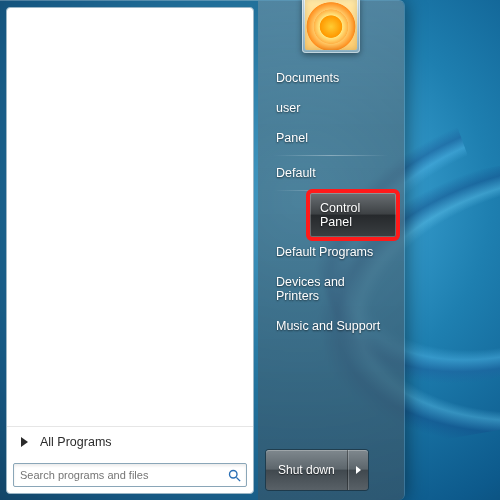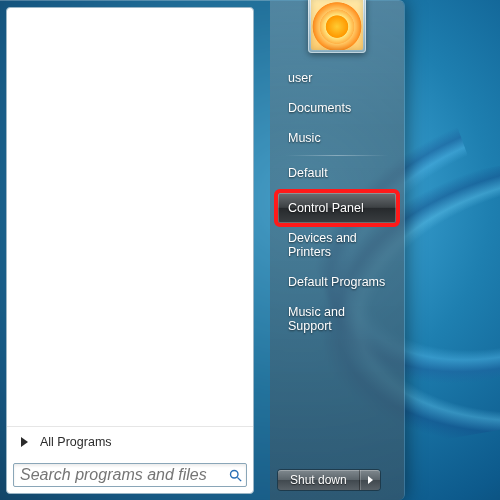--- a/index.html
+++ b/index.html
@@ -30,21 +30,21 @@
       display: flex;
       border-radius: 0 6px 6px 0;
       box-shadow: 0 0 20px rgba(0,0,0,0.5);
       overflow: visible;
       background: rgba(50,80,100,0.25);
       border-top: 1px solid rgba(255,255,255,0.25);
       border-right: 1px solid rgba(255,255,255,0.15);
       backdrop-filter: blur(2px);
     }
     .left-pane {
-      width: 248px; margin: 6px 16px 6px 6px;
+      width: 248px; margin: 6px 4px 6px 6px;
       background: #ffffff;
       border-radius: 4px;
       border: 1px solid #9bb6c6;
       display: flex; flex-direction: column;
       justify-content: flex-end;
     }
     .left-programs-area {
       flex: 1;
     }
     .left-divider {
@@ -68,21 +68,21 @@
       display: flex; align-items: center;
       height: 24px;
       border: 1px solid #8aa6b8;
       border-radius: 2px;
       background: #ffffff;
       box-shadow: inset 0 2px 3px rgba(0,0,0,0.08);
       padding: 0 3px 0 6px;
     }
     .search-box input {
       flex: 1; border: none; outline: none;
-      font-size: 16px; font-style: italic; color: #c2410c;
+      font-size: 11px; color: #c2410c;
       background: transparent;
     }
     .search-box .icon {
       width: 18px; height: 18px; display: flex; align-items: center; justify-content: center;
     }
     .search-box svg { width: 15px; height: 15px; }
 
     .right-pane {
       flex: 1; position: relative;
       padding: 62px 8px 6px 8px;
@@ -119,33 +119,34 @@
       cursor: pointer; position: relative;
       border-radius: 2px;
     }
     .right-sep {
       height: 1px; margin: 2px 8px;
       background: linear-gradient(to right, rgba(255,255,255,0.0), rgba(255,255,255,0.35), rgba(255,255,255,0.0));
     }
     .right-item.hover {
       background: linear-gradient(to bottom, #6a6f73 0%, #3d4144 48%, #26292c 50%, #3a3e41 100%);
       box-shadow: inset 0 0 0 1px rgba(255,255,255,0.25), 0 0 2px rgba(0,0,0,0.4);
+      margin-left: 44px;
     }
     .highlight-ring {
       position: absolute; inset: -4px;
       border: 4px solid #ff1a1a; border-radius: 6px;
       pointer-events: none;
     }
 
     .shutdown-row {
       margin-top: auto; display: flex; align-items: center; gap: 0;
       padding-bottom: 4px;
     }
     .shutdown-btn {
-      height: 20px;
+      height: 40px;
       display: flex; align-items: center;
       border-radius: 3px; overflow: hidden;
       box-shadow: 0 0 0 1px rgba(0,0,0,0.35), inset 0 1px 0 rgba(255,255,255,0.25);
       background: linear-gradient(to bottom, #7f888e 0%, #5d666c 48%, #40484e 50%, #596167 100%);
       color: #ffffff; font-size: 12px;
       text-shadow: 0 1px 1px rgba(0,0,0,0.6);
     }
     .shutdown-main {
       padding: 0 12px; height: 100%; display: flex; align-items: center; cursor: pointer;
       border-right: 1px solid rgba(0,0,0,0.35);
@@ -188,42 +189,42 @@
       </div>
     </div>
   </div>
 
   <div class="right-pane">
     <div class="avatar-wrap">
       <div class="avatar"></div>
     </div>
 
     <div class="right-item">
+      <span>Documents</span>
+    </div>
+    <div class="right-item">
       <span>user</span>
     </div>
     <div class="right-item">
-      <span>Documents</span>
-    </div>
-    <div class="right-item">
-      <span>Music</span>
+      <span>Panel</span>
     </div>
     <div class="right-sep"></div>
     <div class="right-item">
       <span>Default</span>
     </div>
     <div class="right-sep"></div>
     <div class="right-item hover" style="position:relative;">
       <span>Control Panel</span>
       <span class="highlight-ring"></span>
     </div>
     <div class="right-item">
+      <span>Default Programs</span>
+    </div>
+    <div class="right-item">
       <span>Devices and Printers</span>
-    </div>
-    <div class="right-item">
-      <span>Default Programs</span>
     </div>
     <div class="right-item">
       <span>Music and Support</span>
     </div>
 
     <div class="shutdown-row">
       <div class="shutdown-btn">
         <div class="shutdown-main">
           <span>Shut down</span>
         </div>

